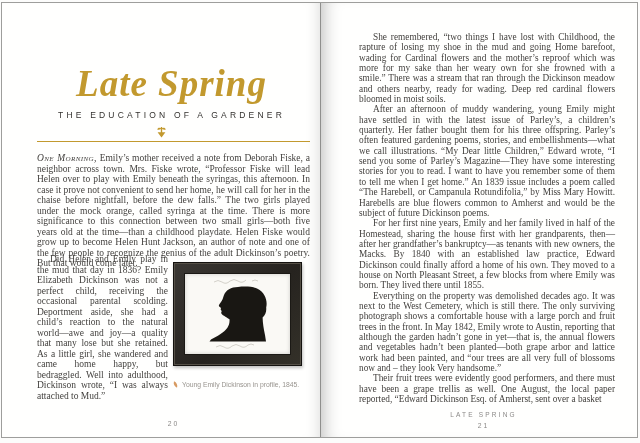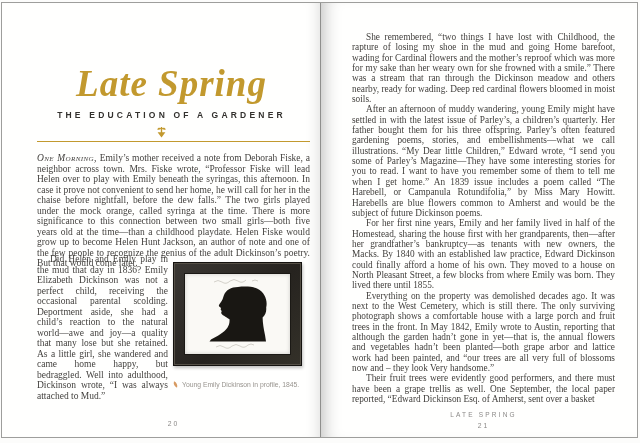--- a/index.html
+++ b/index.html
@@ -18,21 +18,21 @@
   
   .chapter-title {
     position: absolute; left: 33px; top: 60px; width: 273px;
     text-align: center; font-family: "Liberation Serif", serif;
     font-style: italic; font-weight: bold; font-size: 37px; line-height: 42px;
     color: #c2992e; letter-spacing: 1px;
   }
   .chapter-subtitle {
     position: absolute; left: 23px; top: 107px; width: 293px;
     text-align: center; font-family: "Liberation Sans", sans-serif;
-    font-weight: bold; font-size: 8.5px; letter-spacing: 3.2px; color: #33312e;
+    font-weight: normal; font-size: 8.5px; letter-spacing: 3.2px; color: #33312e;
   }
   .ornament { position: absolute; left: 0; top: 122px; width: 319px; text-align: center; }
   .ornament svg { display: inline-block; }
   .divider-rule {
     position: absolute; left: 35px; top: 138px; width: 273px; height: 0;
     border-top: 1.4px solid #c2992e;
   }
   .body-copy { font-size: 9.5px; line-height: 10.5px; text-align: justify; color: #413f3c; }
   .p1 { position: absolute; left: 35px; top: 150px; width: 273px; }
   .lead-in { font-style: italic; font-variant: small-caps; letter-spacing: 0.4px; }
@@ -62,21 +62,21 @@
   }
   .folio {
     position: absolute; text-align: center;
     font-family: "Liberation Sans", sans-serif; font-size: 6.8px;
     letter-spacing: 2px; color: #8b8987;
   }
   .folio-left { left: 35px; top: 417px; width: 273px; }
 
   
   .right-copy { position: absolute; left: 31px; top: 29px; width: 263px; }
-  .right-copy p { font-size: 9.3px; line-height: 10.35px; text-align: justify; text-indent: 14px; color: #413f3c; }
+  .right-copy p { font-size: 9.3px; line-height: 10.35px; text-align: justify; text-indent: 14px; color: #413f3c; margin-left: 7px; }
   .running-footer {
     position: absolute; left: 31px; top: 408px; width: 263px; text-align: center;
     font-family: "Liberation Sans", sans-serif; font-size: 6.5px;
     letter-spacing: 2.2px; color: #8b8987;
   }
   .folio-right { left: 31px; top: 419px; width: 263px; }
 </style>
 </head>
 <body>
 
@@ -137,20 +137,20 @@
 
     <div class="folio folio-left">20</div>
   </div>
 
   <div class="page right-page">
     <div class="right-copy">
       <p>She remembered, “two things I have lost with Childhood, the rapture of losing my shoe in the mud and going Home barefoot, wading for Cardinal flowers and the mother’s reproof which was more for my sake than her weary own for she frowned with a smile.” There was a stream that ran through the Dickinson meadow and others nearby, ready for wading. Deep red cardinal flowers bloomed in moist soils.</p>
       <p>After an afternoon of muddy wandering, young Emily might have settled in with the latest issue of Parley’s, a children’s quarterly. Her father bought them for his three offspring. Parley’s often featured gardening poems, stories, and embellishments—what we call illustrations. “My Dear little Children,” Edward wrote, “I send you some of Parley’s Magazine—They have some interesting stories for you to read. I want to have you remember some of them to tell me when I get home.” An 1839 issue includes a poem called “The Harebell, or Campanula Rotundifolia,” by Miss Mary Howitt. Harebells are blue flowers common to Amherst and would be the subject of future Dickinson poems.</p>
       <p>For her first nine years, Emily and her family lived in half of the Homestead, sharing the house first with her grandparents, then—after her grandfather’s bankruptcy—as tenants with new owners, the Macks. By 1840 with an established law practice, Edward Dickinson could finally afford a home of his own. They moved to a house on North Pleasant Street, a few blocks from where Emily was born. They lived there until 1855.</p>
       <p>Everything on the property was demolished decades ago. It was next to the West Cemetery, which is still there. The only surviving photograph shows a comfortable house with a large porch and fruit trees in the front. In May 1842, Emily wrote to Austin, reporting that although the garden hadn’t gone in yet—that is, the annual flowers and vegetables hadn’t been planted—both grape arbor and lattice work had been painted, and “our trees are all very full of blossoms now and – they look Very handsome.”</p>
-      <p>Their fruit trees were evidently good performers, and there must have been a grape trellis as well. One September, the local paper reported, “Edward Dickinson Esq. of Amherst, sent over a basket</p>
+      <p>Their fruit trees were evidently good performers, and there must have been a grape trellis as well. One August, the local paper reported, “Edward Dickinson Esq. of Amherst, sent over a basket</p>
     </div>
     <div class="running-footer">LATE SPRING</div>
     <div class="folio folio-right">21</div>
   </div>
 
   <div class="gutter-line"></div>
 </div>
 
 </body></html>

